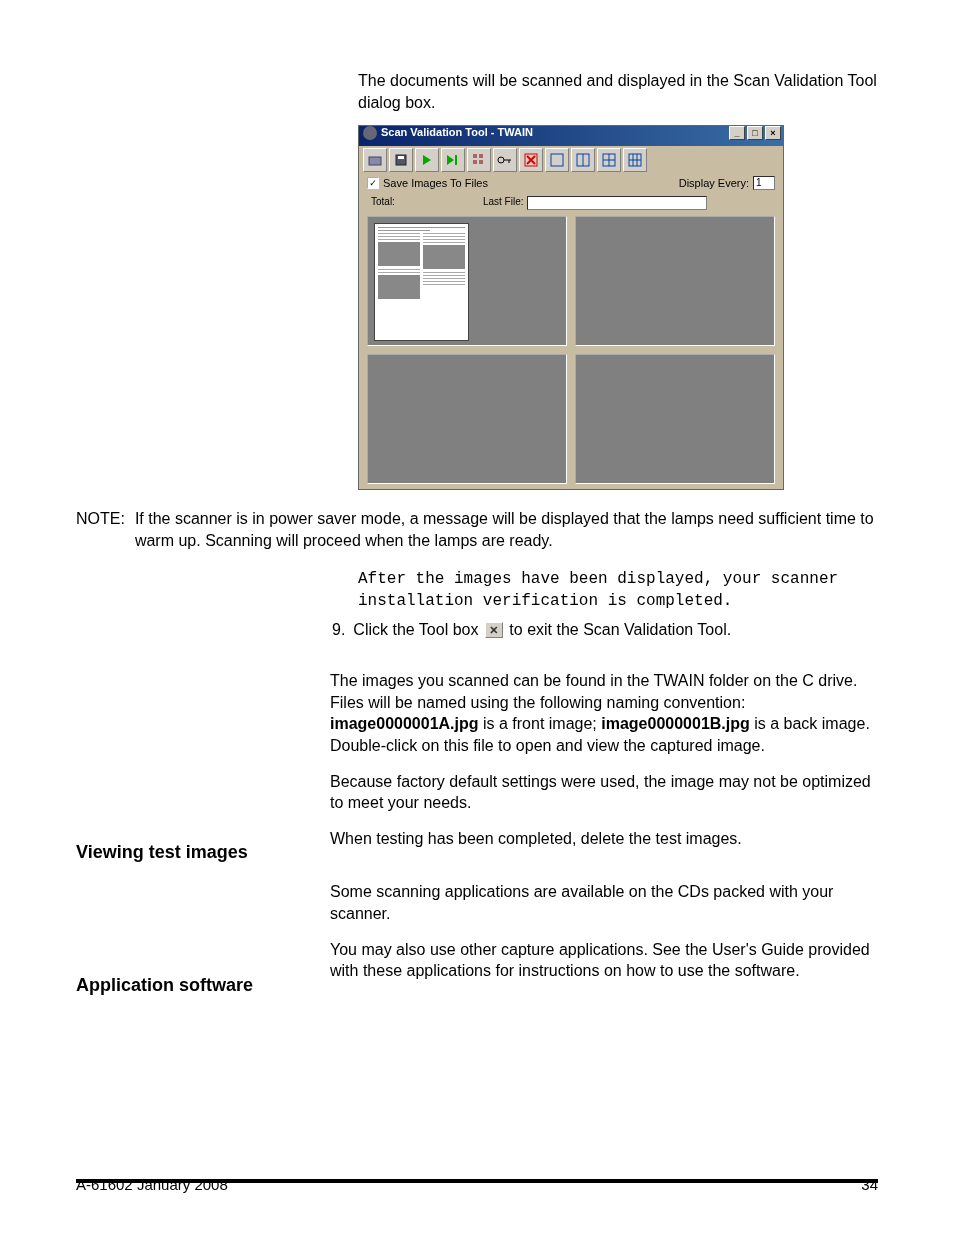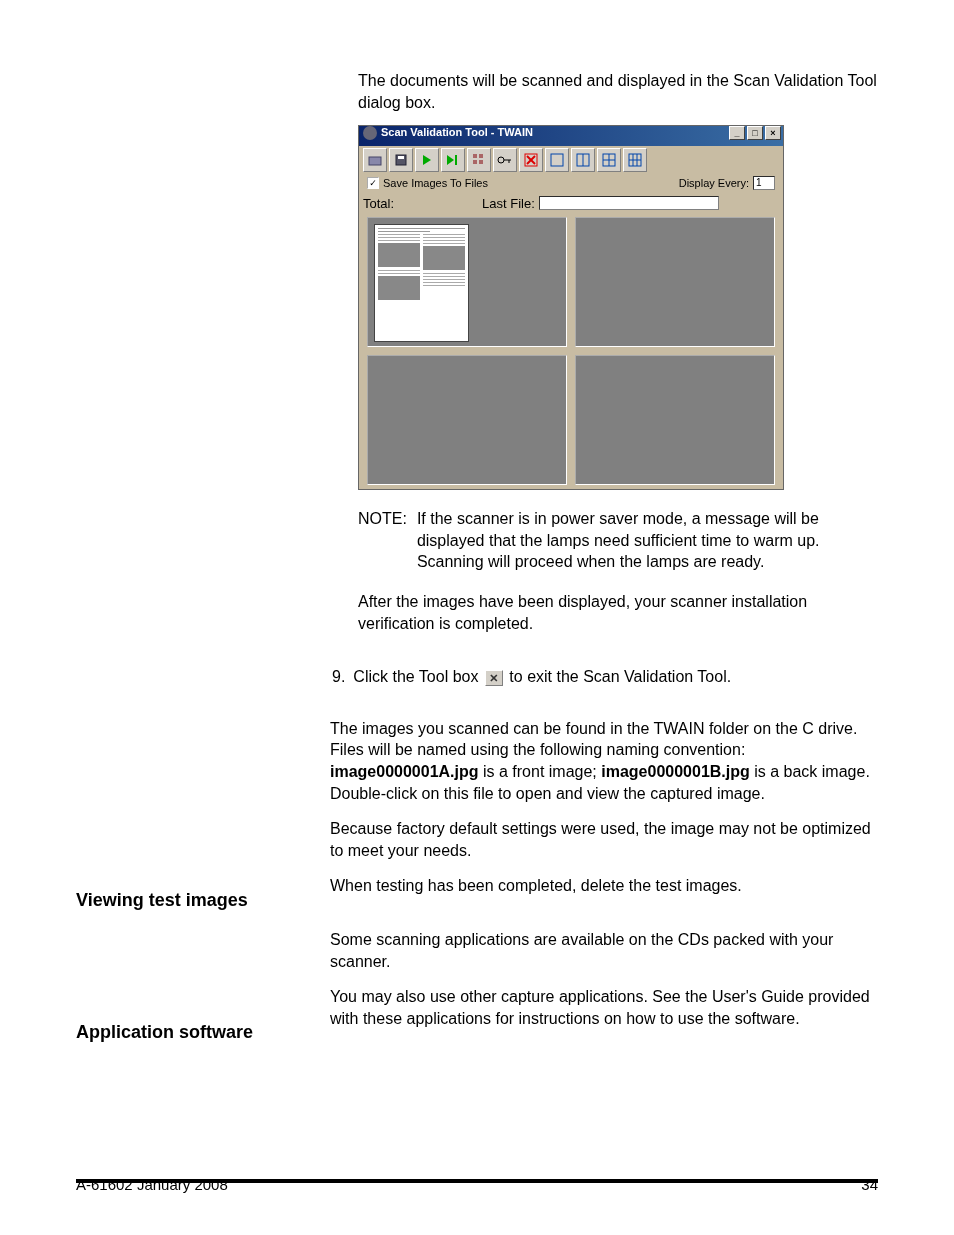--- a/index.html
+++ b/index.html
@@ -101,22 +101,22 @@
     .sub-toolbar .small-input {
       width: 22px; height: 14px;
       background: #fff;
       border: 1px inset #808080;
       font-size: 10px;
       padding: 0 2px;
       margin-left: 4px;
     }
     .status-row {
       display: flex;
-      padding: 2px 8px 6px 4px;
-      font-size: 13px;
+      padding: 2px 8px 6px 12px;
+      font-size: 10px;
     }
     .status-row .lf-label { margin-left: 88px; text-align: right; }
     .status-row .lf-input {
       flex: 1;
       max-width: 180px;
       height: 14px;
       background: #fff;
       border: 1px inset #808080;
       margin-left: 4px;
     }
@@ -152,32 +152,32 @@
     }
     .scan-page .col { flex: 1; }
     .scan-page .col .ln2 {
       height: 1px; background: #aaa; margin-bottom: 2px;
     }
     .scan-page .imgblock {
       height: 24px; background: #888; margin-bottom: 3px;
     }
     
     .note-row {
-      margin-left: 282px;
       margin-bottom: 18px;
       display: flex;
       align-items: flex-start;
       gap: 10px;
       line-height: 1.35;
     }
     .note-label { flex-shrink: 0; }
     .para-right {
       margin-left: 282px;
-      margin-bottom: 32px;
+      margin-bottom: 6px;
       line-height: 1.35;
+      font-family: Liberation Mono, monospace;
     }
     .step-row {
       margin-left: 256px;
       margin-bottom: 30px;
       display: flex;
       align-items: flex-start;
       gap: 8px;
       line-height: 1.35;
     }
     .close-icon {

